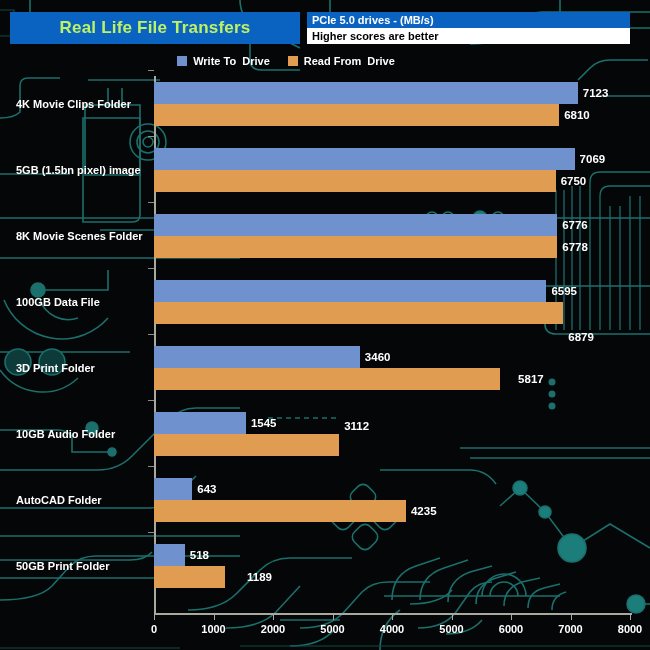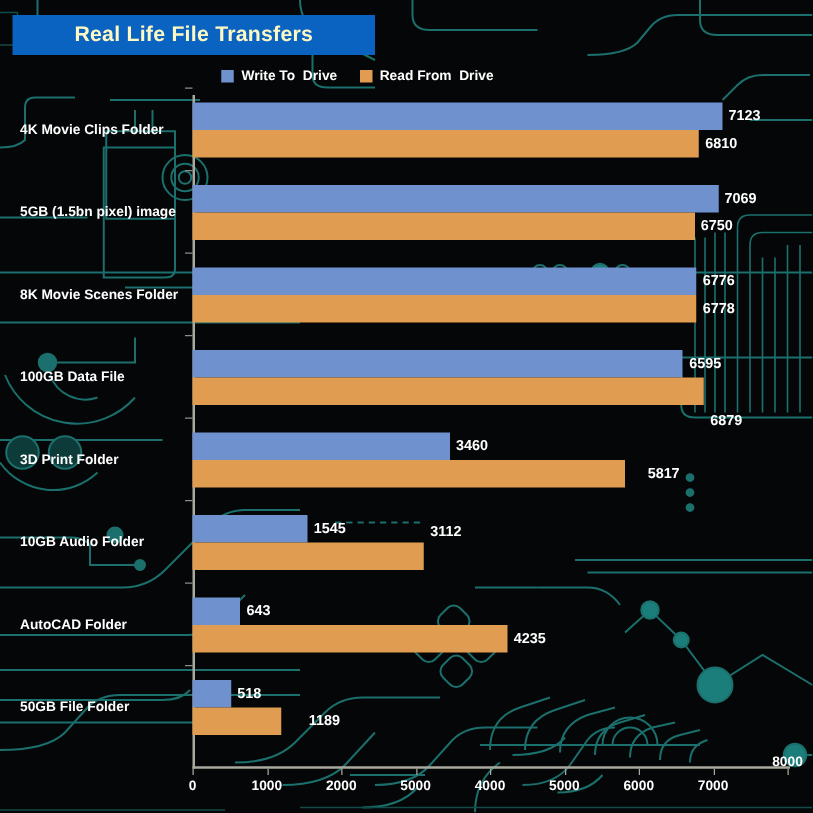--- a/index.html
+++ b/index.html
@@ -17,21 +17,21 @@
   
   .header-band{
     position:absolute;left:10px;top:12px;width:620px;height:32px;z-index:5;
   }
   .title-box{
     position:absolute;left:0;top:0;width:290px;height:32px;
     background:#0a63c0;
     display:flex;align-items:center;justify-content:center;
   }
   .title-text{
-    color:#fef9c3;font-size:17px;font-weight:bold;letter-spacing:.2px;
+    color:#bef264;font-size:17px;font-weight:bold;letter-spacing:.2px;
     white-space:nowrap;
   }
   .sub-stack{position:absolute;left:297px;top:0;width:323px;height:32px;}
   .sub-top{
     position:absolute;left:0;top:0;width:323px;height:16px;
     background:#0a63c0;display:flex;align-items:center;
   }
   .sub-top span{color:#fff;font-size:11px;font-weight:bold;padding-left:5px;white-space:nowrap;}
   .sub-bot{
     position:absolute;left:0;top:16px;width:323px;height:16px;
@@ -212,20 +212,28 @@
       <path d="M0 36 L200 36"></path>
       <path d="M0 648 L180 648"></path>
       <path d="M240 646 L650 646"></path>
       <path d="M0 10 L14 10 L14 40"></path>
     </g>
   </svg>
 
   <div class="header-band">
     <div class="title-box">
       <div class="title-text">Real Life File Transfers</div>
+    </div>
+    <div class="sub-stack">
+      <div class="sub-top">
+        <span>PCIe 5.0 drives - (MB/s)</span>
+      </div>
+      <div class="sub-bot">
+        <span>Higher scores are better</span>
+      </div>
     </div>
   </div>
 
   <div class="legend" id="legend">
       <div class="legend-item">
         <span class="legend-swatch" style="background: rgb(111, 145, 205);"></span>
         <span class="legend-label">Write To  Drive</span>
       </div>
       <div class="legend-item">
         <span class="legend-swatch" style="background: rgb(224, 156, 81);"></span>
@@ -246,21 +254,21 @@
       <div class="tick-label" style="left: 332.5px; top: 623px;">5000</div>
       <div class="tick" style="left: 392px; top: 615px;"></div>
       <div class="tick-label" style="left: 392px; top: 623px;">4000</div>
       <div class="tick" style="left: 451.5px; top: 615px;"></div>
       <div class="tick-label" style="left: 451.5px; top: 623px;">5000</div>
       <div class="tick" style="left: 511px; top: 615px;"></div>
       <div class="tick-label" style="left: 511px; top: 623px;">6000</div>
       <div class="tick" style="left: 570.5px; top: 615px;"></div>
       <div class="tick-label" style="left: 570.5px; top: 623px;">7000</div>
       <div class="tick" style="left: 630px; top: 615px;"></div>
-      <div class="tick-label" style="left: 630px; top: 604px;">8000</div>
+      <div class="tick-label" style="left: 630px; top: 623px;">8000</div>
       <div class="cat-label" style="left: 16px; top: 104px;">4K Movie Clips Folder</div>
       <div class="tick-left" style="left: 148px; top: 70px;"></div>
       <div class="bar bar-blue" style="left: 154px; top: 82px; width: 423.818px;"></div>
       <div class="bar-value" style="left: 582.818px; top: 93px;">7123</div>
       <div class="bar bar-orange" style="left: 154px; top: 104px; width: 405.195px;"></div>
       <div class="bar-value" style="left: 564.195px; top: 115px;">6810</div>
       <div class="cat-label" style="left: 16px; top: 170px;">5GB (1.5bn pixel) image</div>
       <div class="tick-left" style="left: 148px; top: 136px;"></div>
       <div class="bar bar-blue" style="left: 154px; top: 148px; width: 420.606px;"></div>
       <div class="bar-value" style="left: 579.606px; top: 159px;">7069</div>
@@ -289,21 +297,21 @@
       <div class="bar bar-blue" style="left: 154px; top: 412px; width: 91.9275px;"></div>
       <div class="bar-value" style="left: 250.928px; top: 423px;">1545</div>
       <div class="bar bar-orange" style="left: 154px; top: 434px; width: 185.164px;"></div>
       <div class="bar-value" style="left: 344.164px; top: 426px;">3112</div>
       <div class="cat-label" style="left: 16px; top: 500px;">AutoCAD Folder</div>
       <div class="tick-left" style="left: 148px; top: 466px;"></div>
       <div class="bar bar-blue" style="left: 154px; top: 478px; width: 38.2585px;"></div>
       <div class="bar-value" style="left: 197.258px; top: 489px;">643</div>
       <div class="bar bar-orange" style="left: 154px; top: 500px; width: 251.982px;"></div>
       <div class="bar-value" style="left: 410.982px; top: 511px;">4235</div>
-      <div class="cat-label" style="left: 16px; top: 566px;">50GB File Folder</div>
+      <div class="cat-label" style="left: 16px; top: 566px;">50GB Print Folder</div>
       <div class="tick-left" style="left: 148px; top: 532px;"></div>
       <div class="bar bar-blue" style="left: 154px; top: 544px; width: 30.821px;"></div>
       <div class="bar-value" style="left: 189.821px; top: 555px;">518</div>
       <div class="bar bar-orange" style="left: 154px; top: 566px; width: 70.7455px;"></div>
       <div class="bar-value" style="left: 247px; top: 577px;">1189</div>
     </div>
 
 </div>
 
 </body></html>

